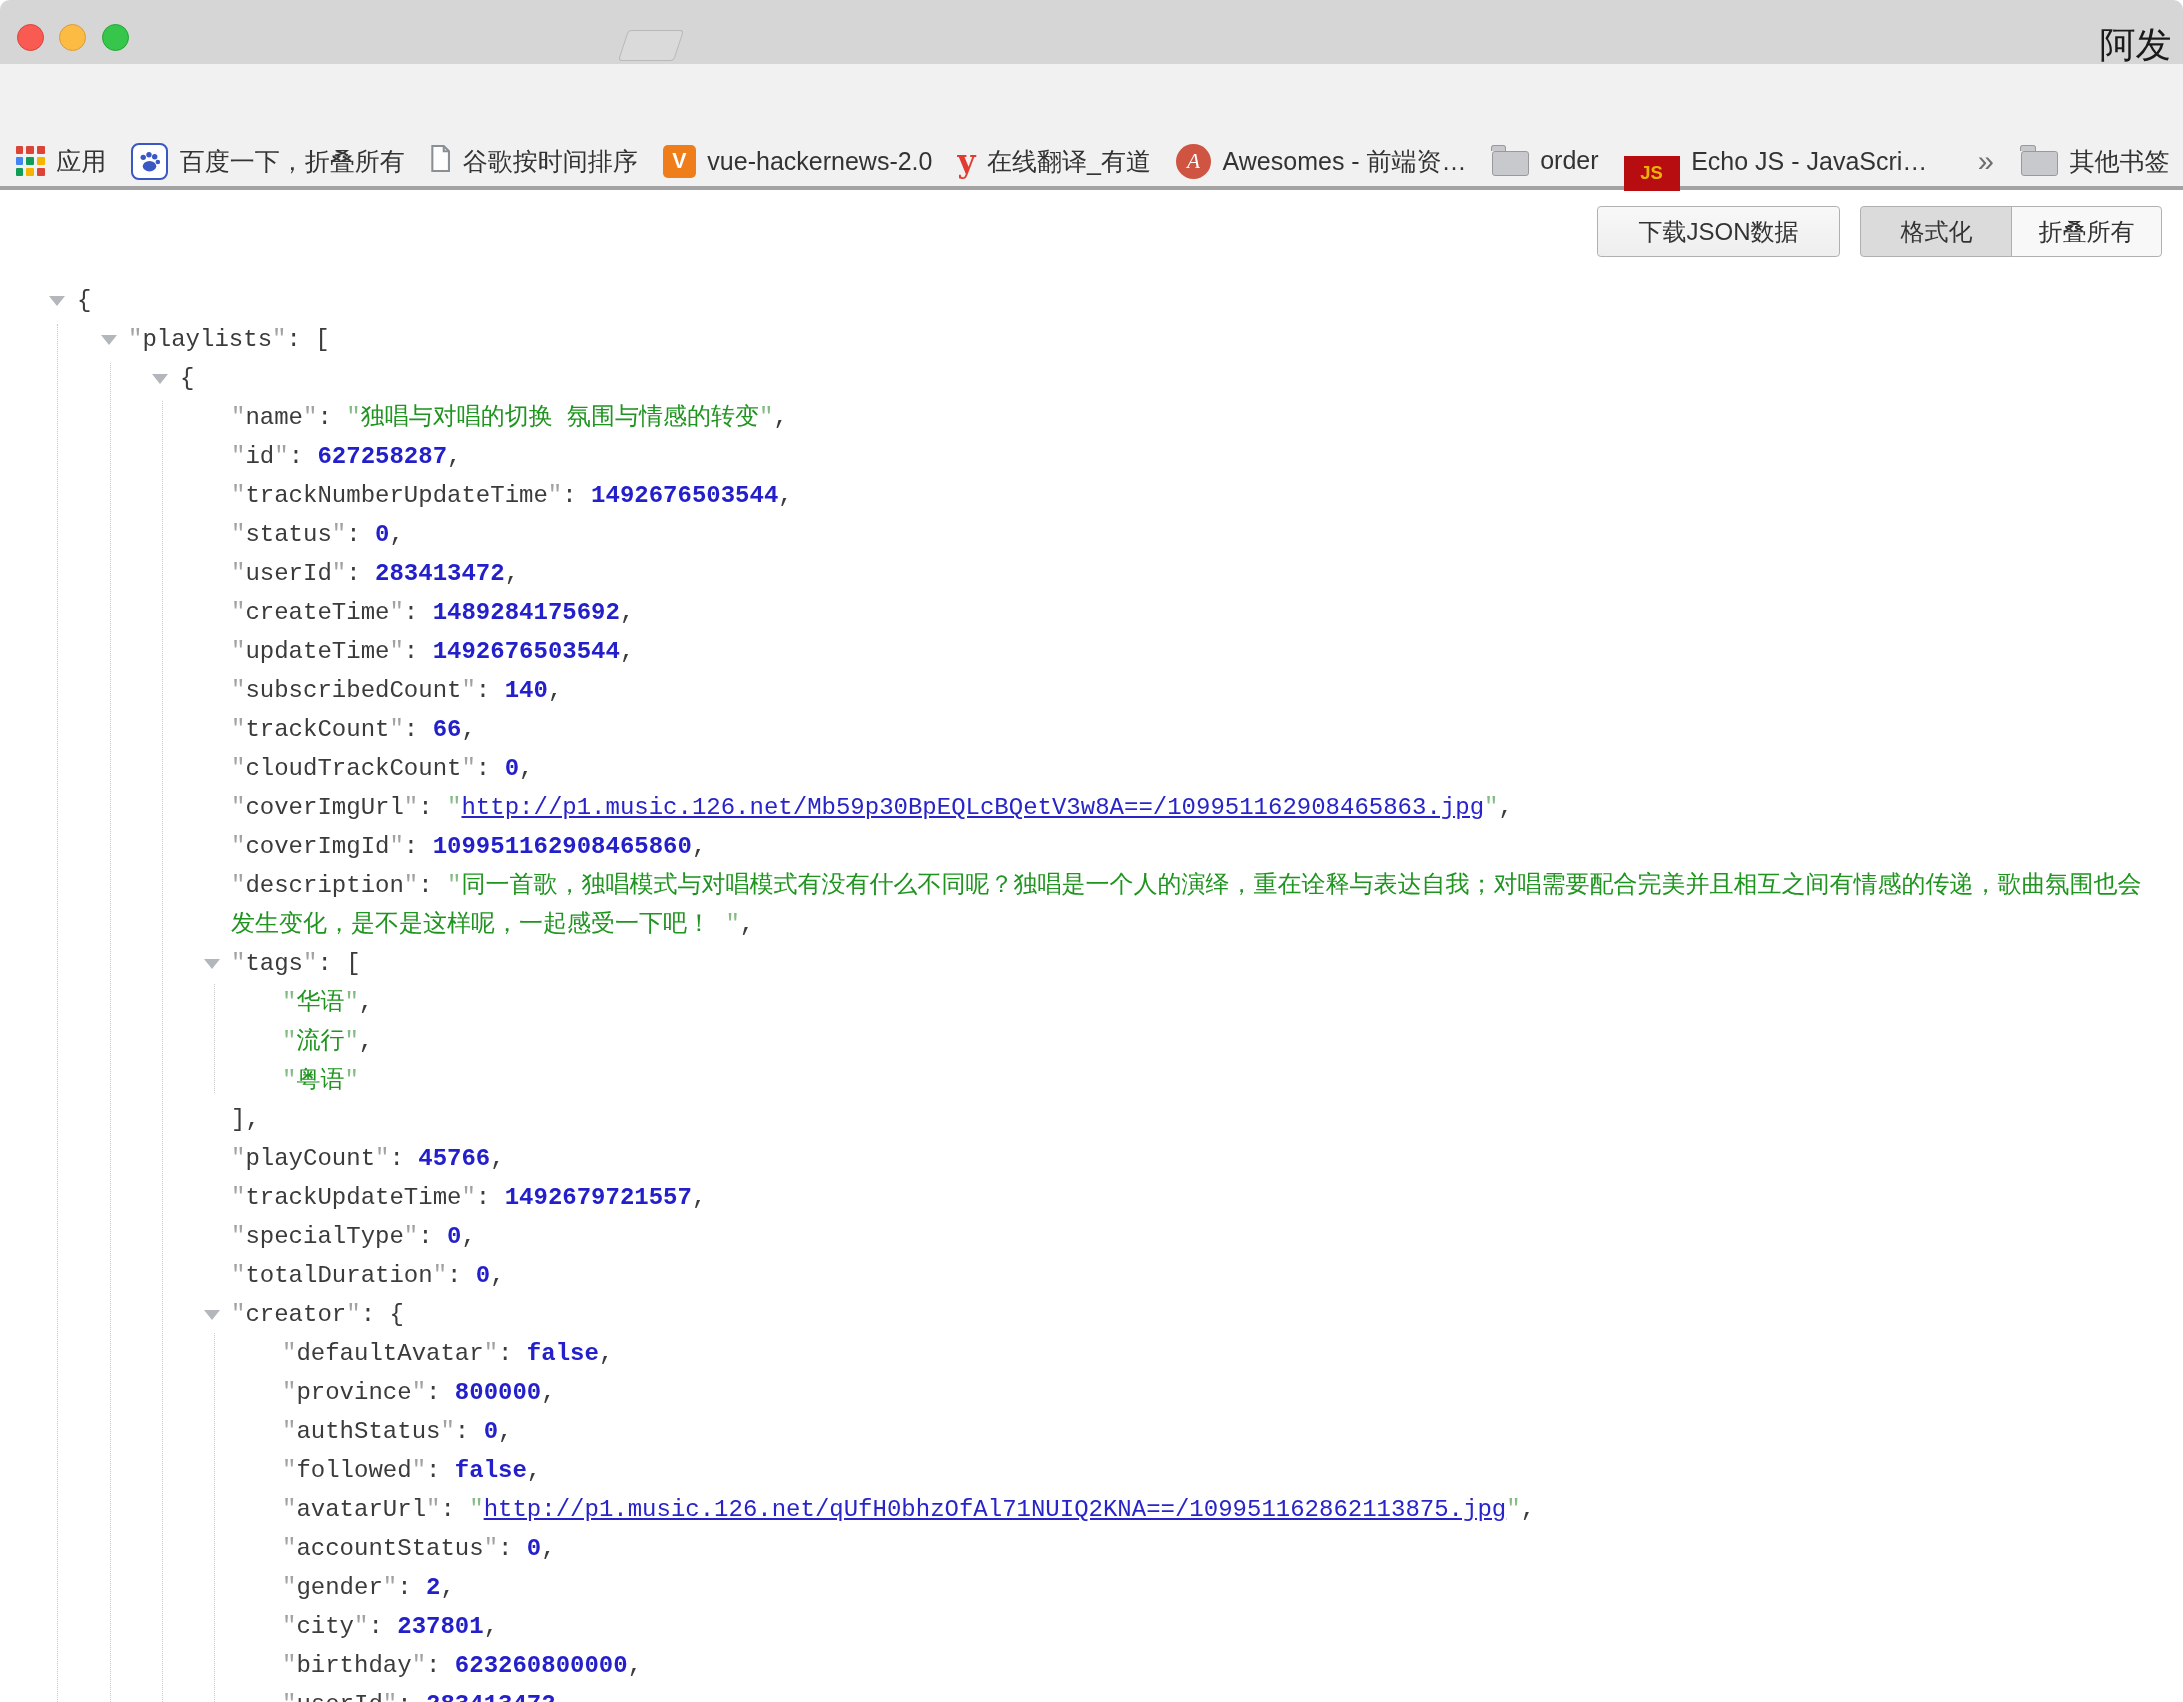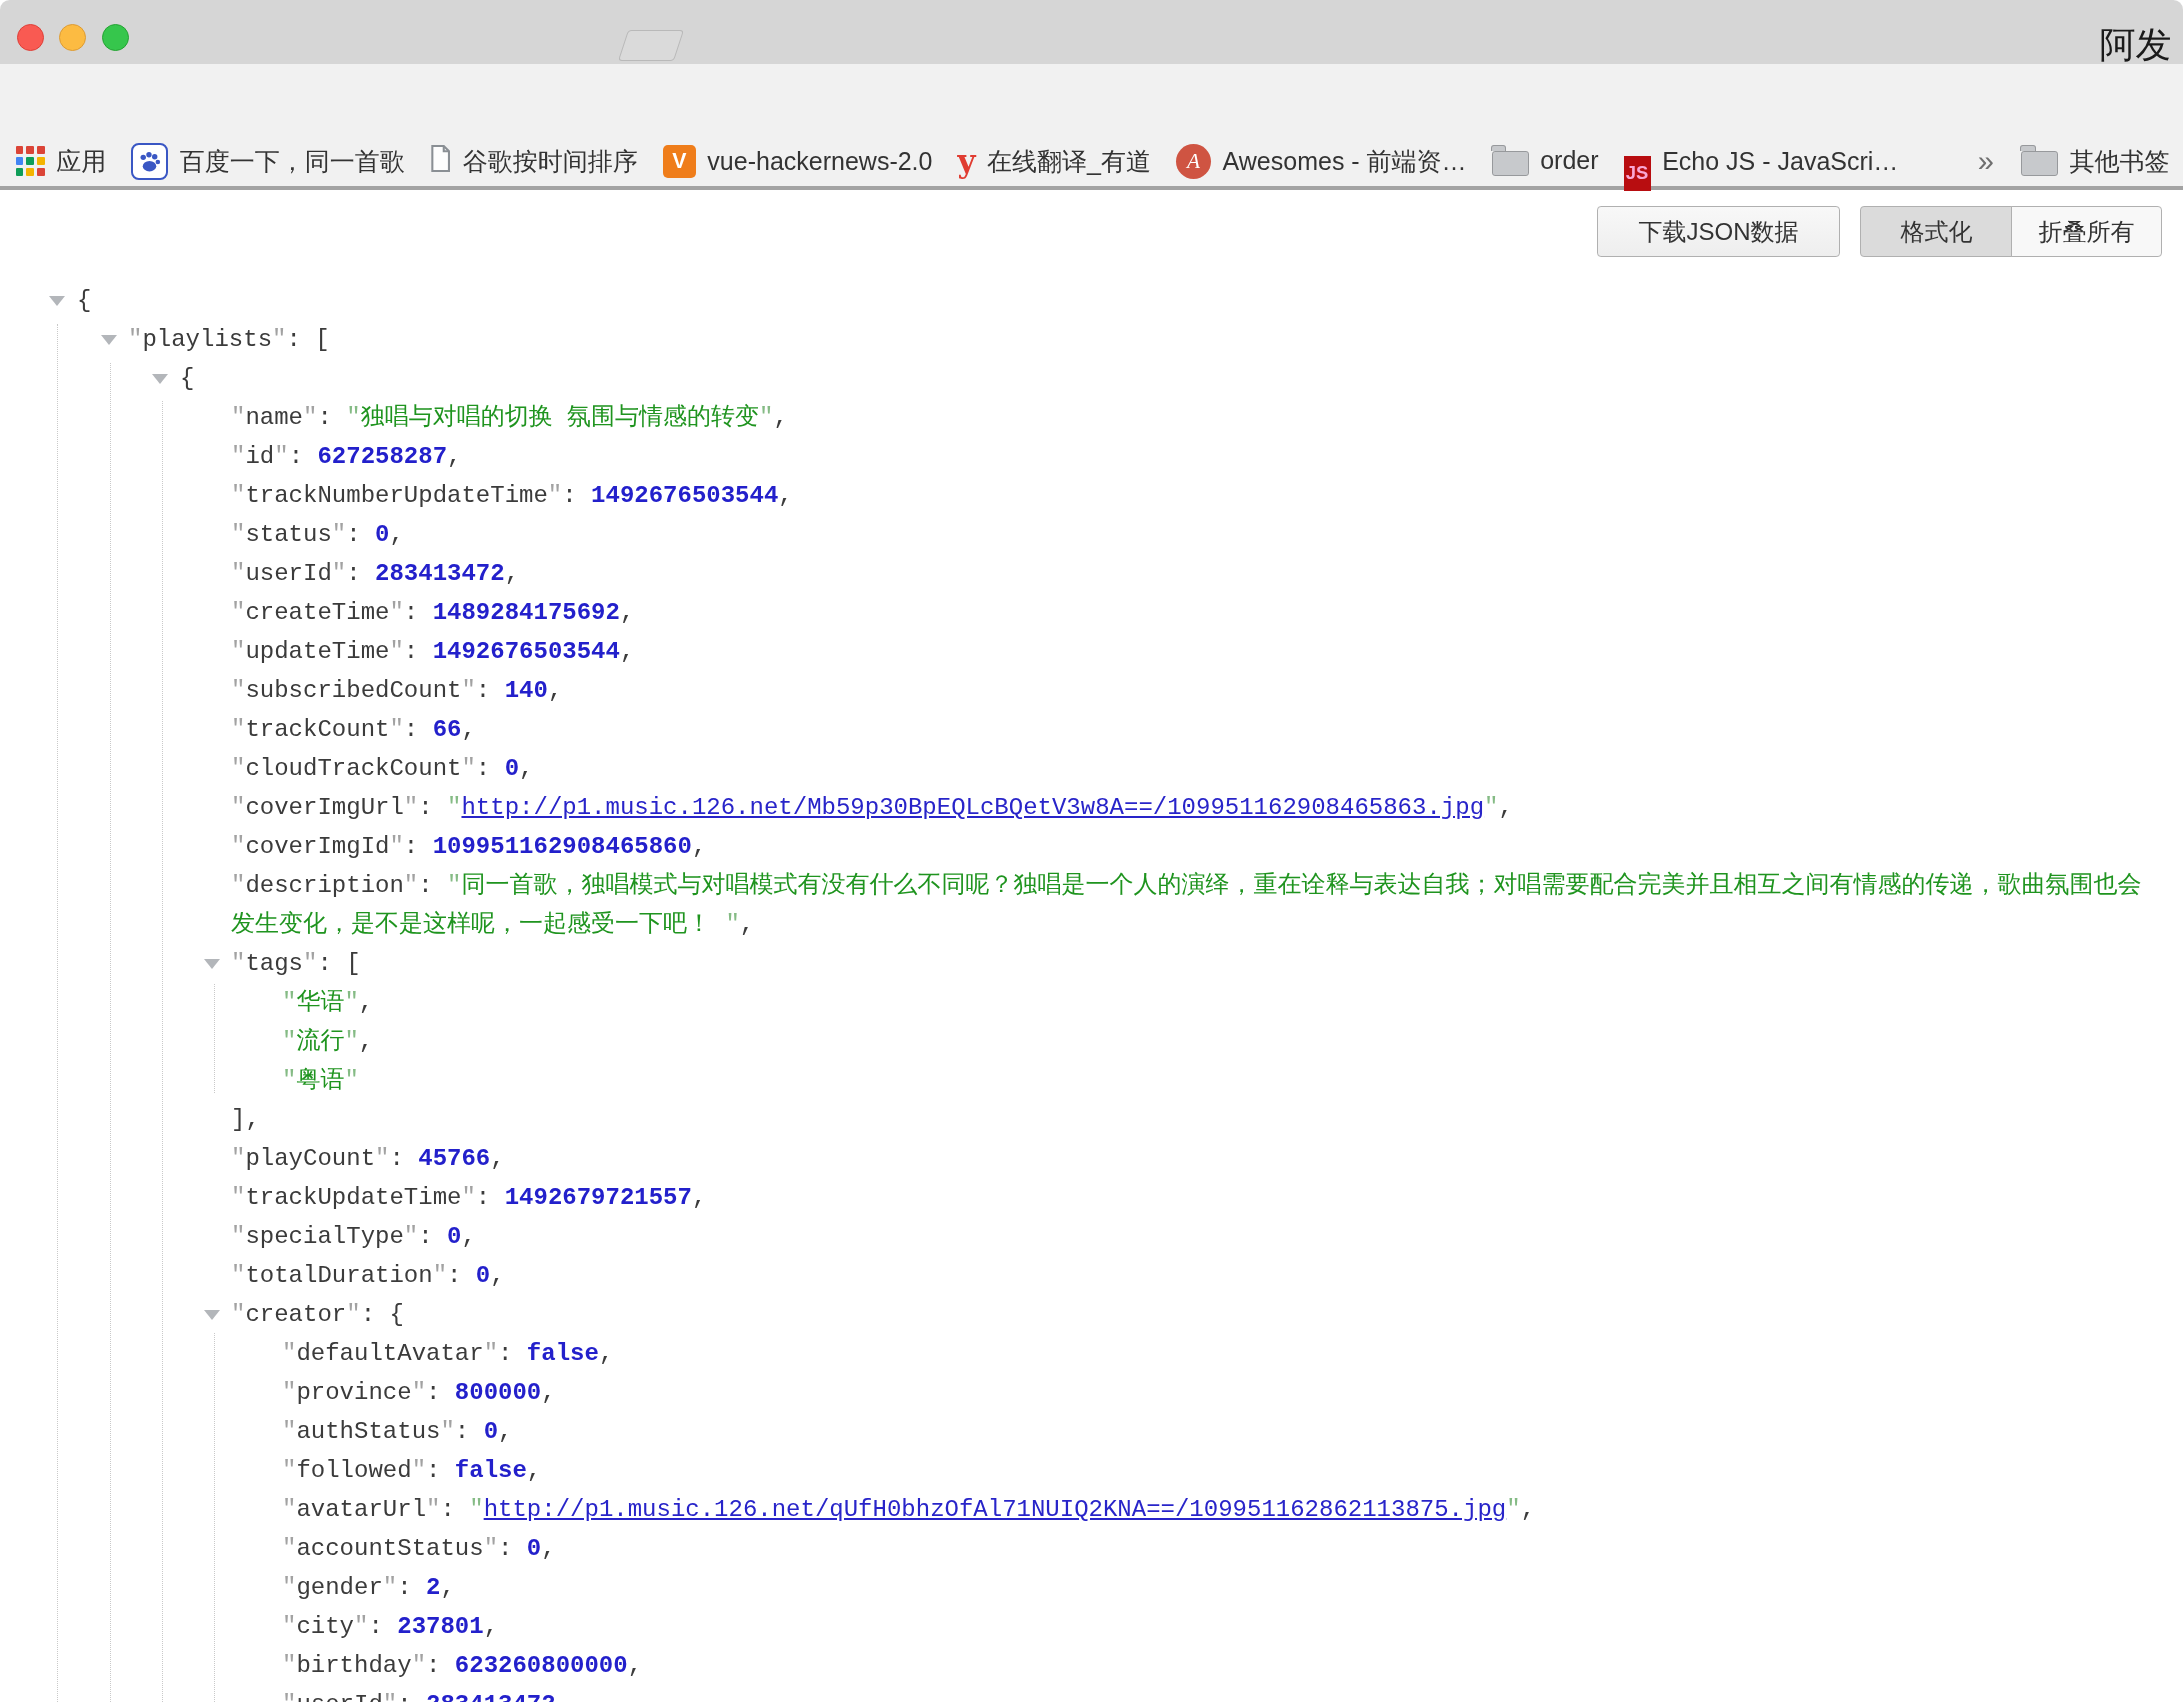--- a/index.html
+++ b/index.html
@@ -77,21 +77,21 @@
   .baiduicon{width:33px;height:33px;border:2.9px solid #3a57c4;border-radius:7.8px;background:#fff;
              display:flex;align-items:center;justify-content:center;}
   .vueorange{width:33px;height:33px;border-radius:4.9px;background:#ef7d1a;color:#fff;font-weight:bold;
              font-size:21.3px;display:flex;align-items:center;justify-content:center;}
   .youdao{color:#e03c31;font-weight:bold;font-size:31px;font-family:"DejaVu Serif",serif;line-height:29px;}
   .awesomes{width:35px;height:35px;border-radius:50%;background:#cf5442;color:#fff;font-style:italic;
              font-family:"Liberation Serif",serif;font-size:21.3px;display:flex;align-items:center;justify-content:center;}
   .folder{position:relative;width:35px;height:23px;background:#c7c9cc;border:1.9px solid #97999c;border-radius:2.9px;margin-top:5.8px;}
   .folder::before{content:"";position:absolute;left:-1.9px;top:-7.8px;width:13.6px;height:5.8px;background:#c7c9cc;
              border:1.9px solid #97999c;border-bottom:none;border-radius:2.9px 2.9px 0 0;}
-  .jsicon{width:27px;height:35px;background:#b80d10;color:#f9a8d4;font-weight:bold;font-size:18.4px;
+  .jsicon{width:56px;height:35px;background:#b80d10;color:#eab308;font-weight:bold;font-size:18.4px;
              display:flex;align-items:center;justify-content:center;margin-top:24px;}
   .chev{color:#6f6f6f;font-size:29px;}
   .bm-right{position:absolute;right:13.6px;top:0;height:50px;display:flex;align-items:center;gap:27px;}
 
   
   .btn{top:206px;height:49px;border:1px solid #b0b0b0;font-size:24px;color:#333;
        display:flex;align-items:center;justify-content:center;}
   .btn-download{left:1597px;width:241px;border-radius:3.9px;background:linear-gradient(#f8f8f8,#eeeeee);}
   .btn-format{left:1860px;width:151px;border-radius:3.9px 0 0 3.9px;background:#dbdbdb;}
   .btn-collapse{left:2011px;width:149px;border-radius:0 3.9px 3.9px 0;background:#f8f8f8;border-left:1px solid #b0b0b0;}
@@ -238,21 +238,21 @@
   <div class="bm">
     <span class="baiduicon">
         <svg width="25" height="25" viewBox="0 0 24 24" fill="#3a57c4">
           <circle cx="6" cy="8" r="2.6"></circle>
           <circle cx="11.5" cy="5.5" r="2.6"></circle>
           <circle cx="17" cy="7.5" r="2.6"></circle>
           <circle cx="20" cy="12.5" r="2.2"></circle>
           <ellipse cx="12" cy="16.5" rx="6.5" ry="5"></ellipse>
         </svg>
       </span>
-    <span>百度一下，同一首歌</span>
+    <span>百度一下，折叠所有</span>
   </div>
   <div class="bm">
     <span><svg width="21.3" height="27" viewBox="0 0 20 26">
           <path d="M2 1 h11 l5 5 v19 h-16 z" fill="#fdfdfd" stroke="#8a8f94" stroke-width="2"></path>
           <path d="M13 1 v5 h5" fill="none" stroke="#8a8f94" stroke-width="2"></path>
         </svg></span>
     <span>谷歌按时间排序</span>
   </div>
   <div class="bm">
     <span class="vueorange">V</span>

